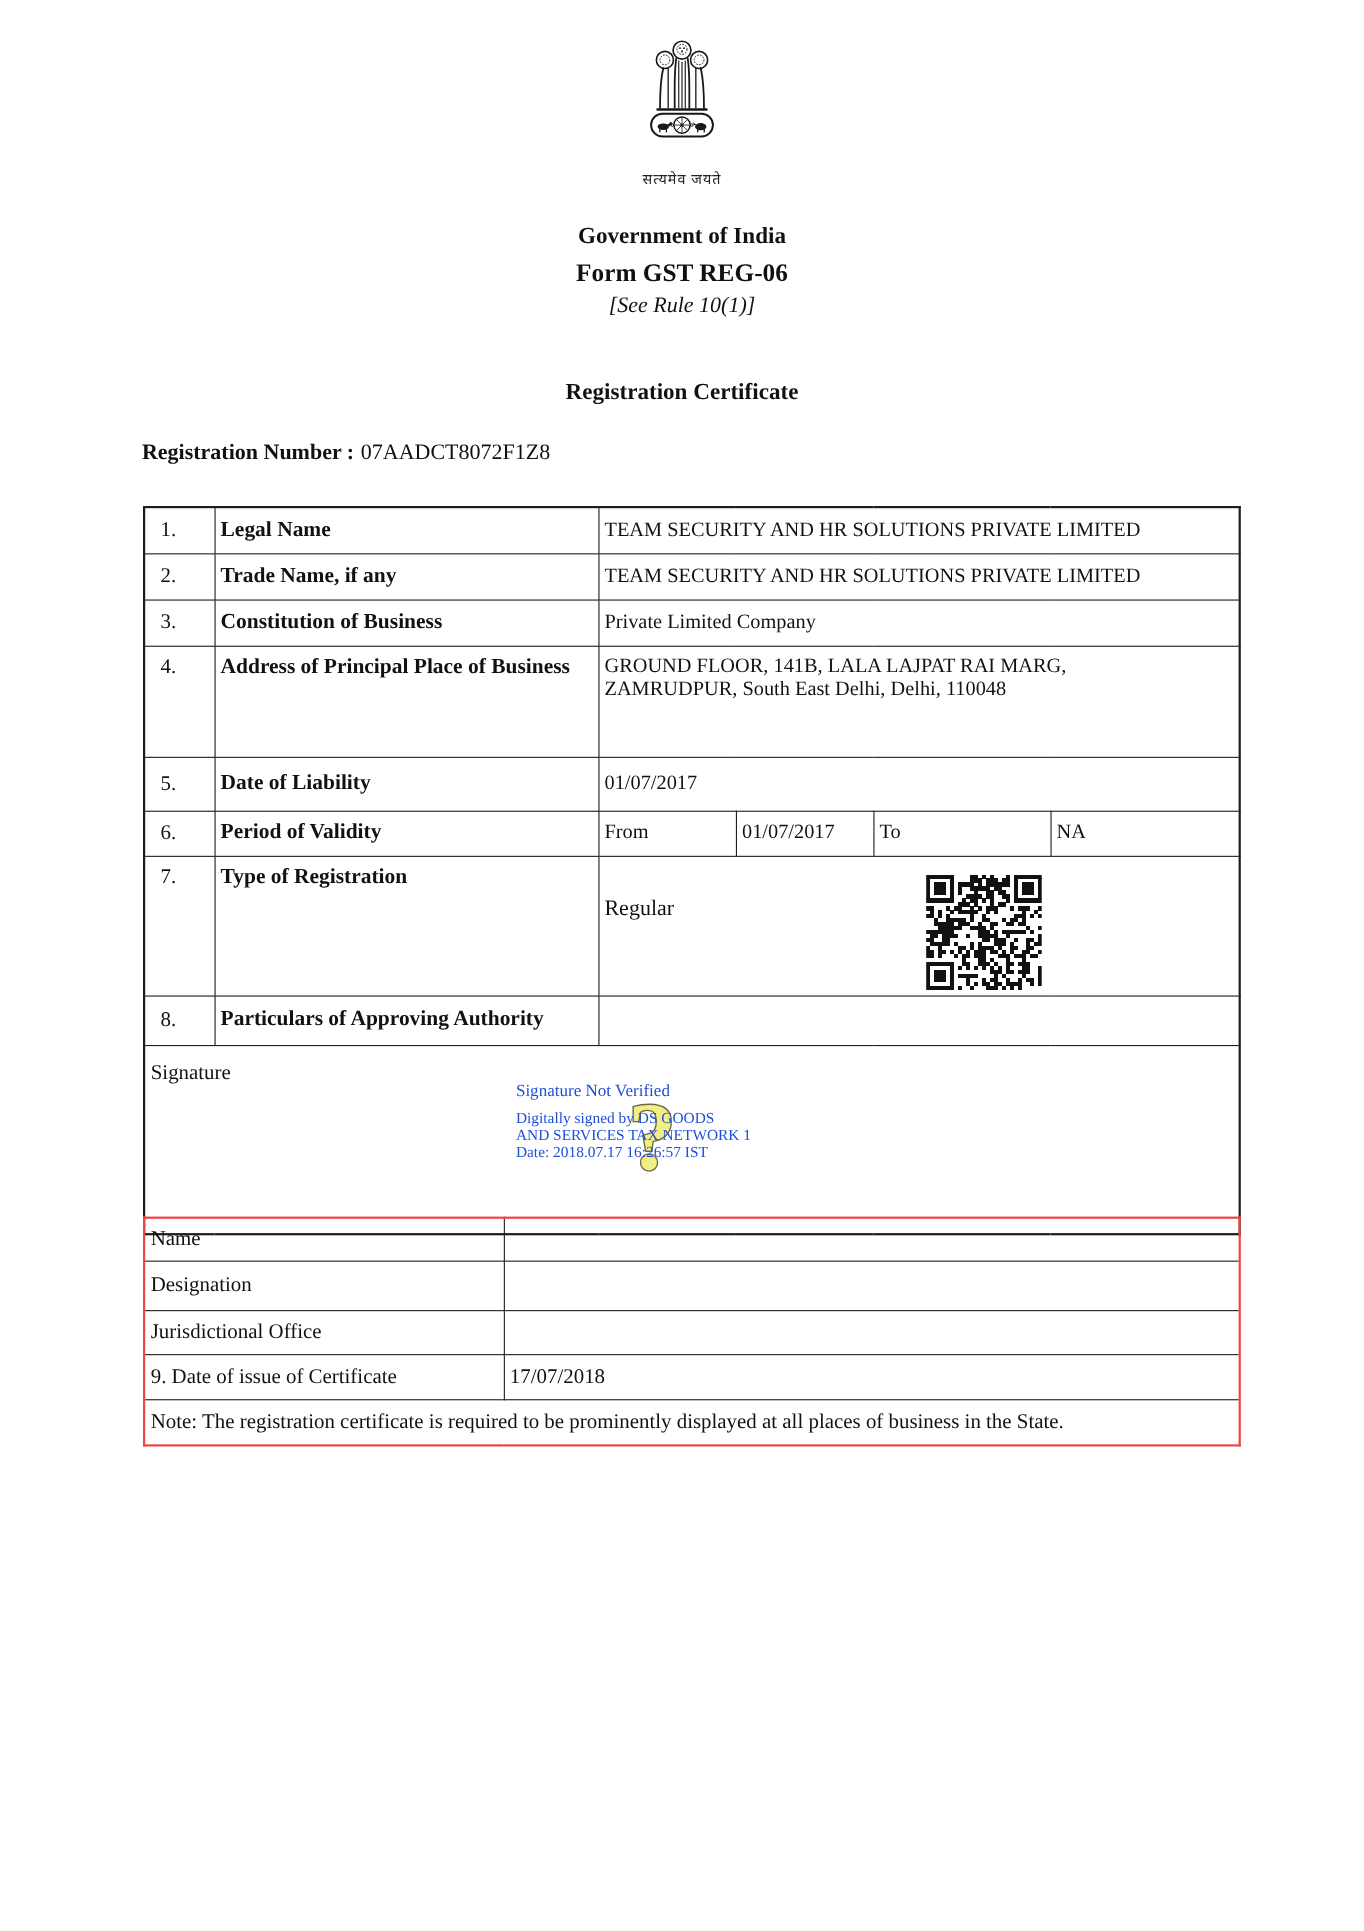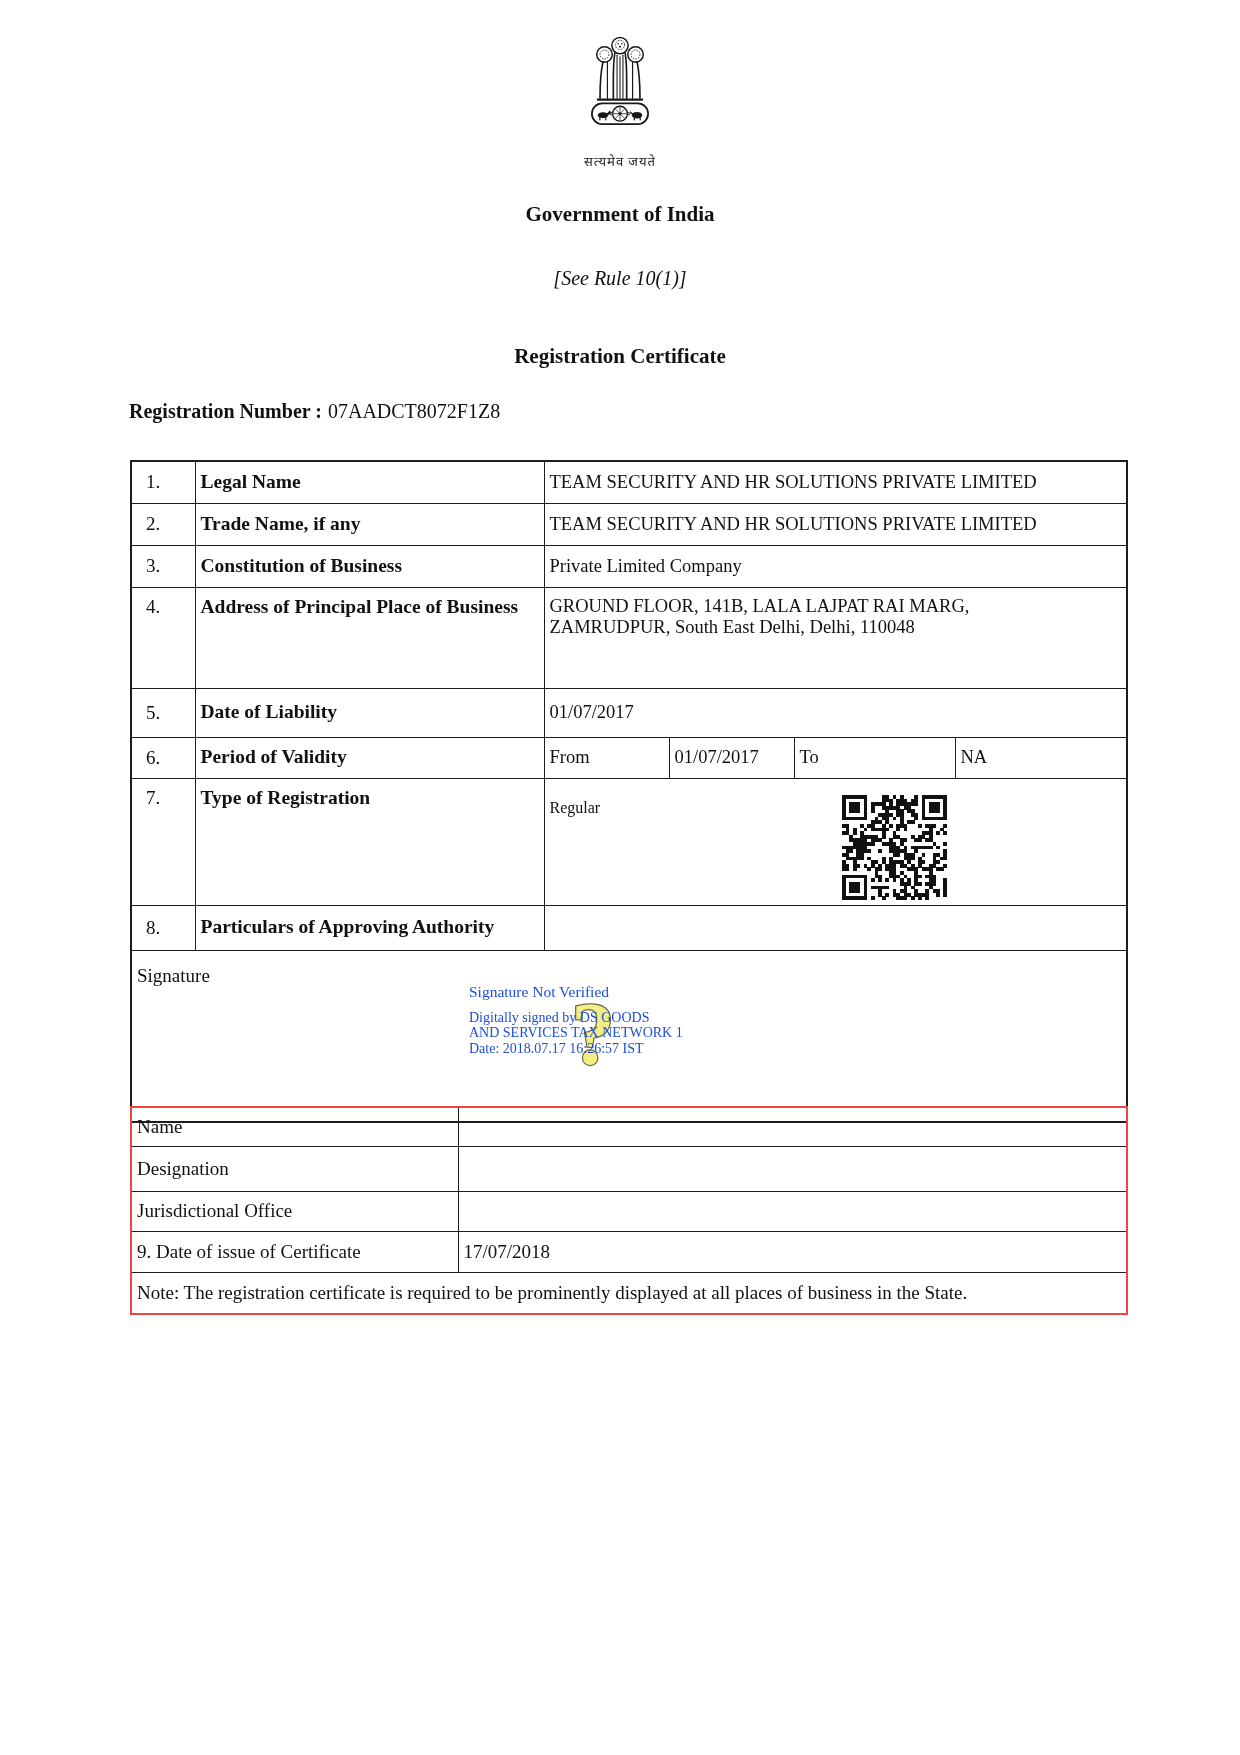--- a/index.html
+++ b/index.html
@@ -27,21 +27,21 @@
   td { border:1.5px solid #1d1d1d; padding:2px 5px; overflow:hidden; }
   .sno { font-size:19px; padding-left:14px; }
   .lbl { font-weight:bold; font-size:19.5px; line-height:1.15; }
   .val { font-size:18.5px; }
   .val-pad { padding-right:85px; }
   .top { vertical-align:top; padding-top:8px; }
   .plain { font-size:19px; }
 
   
   .row7-wrap { position:relative; height:116px; }
-  .regular-text { position:absolute; left:0px; top:12px; font-size:16px; }
+  .regular-text { position:absolute; left:0px; top:28px; font-size:20px; }
   .qr { position:absolute; left:292px; top:8px; width:105px; height:105px; }
 
   
   .sig-wrap { position:relative; height:160px; }
   .sig-label { position:absolute; left:0px; top:6px; font-size:19px; }
   .stamp {
     position:absolute; left:332px; top:24px; z-index:2;
     font-family:Liberation Serif, serif; color:#1d4ed8; white-space:nowrap;
   }
   .stamp-l1 { font-size:15.5px; margin-bottom:9px; }
@@ -104,20 +104,21 @@
         <ellipse cx="73" cy="109" rx="7" ry="4.4"></ellipse>
         <path d="M68 107 l-4.5 -3.5 1.2 3.8 z"></path>
         <rect x="68.5" y="111" width="1.6" height="5"></rect>
           <rect x="76.5" y="111" width="1.6" height="5"></rect>
       </g>
     </svg>
     <div class="emblem-caption">सत्यमेव जयते</div>
   </div>
 
   <div class="center h-govt">Government of India</div>
+  <div class="center h-form">Form GST REG-06</div>
   <div class="center h-rule">[See Rule 10(1)]</div>
   <div class="center h-cert">Registration Certificate</div>
 
   <div class="regnum">
     <span class="regnum-label">Registration Number :</span><span class="regnum-value">07AADCT8072F1Z8</span>
   </div>
 
   <table class="tblA">
     <colgroup>
       <col style="width:64px">

